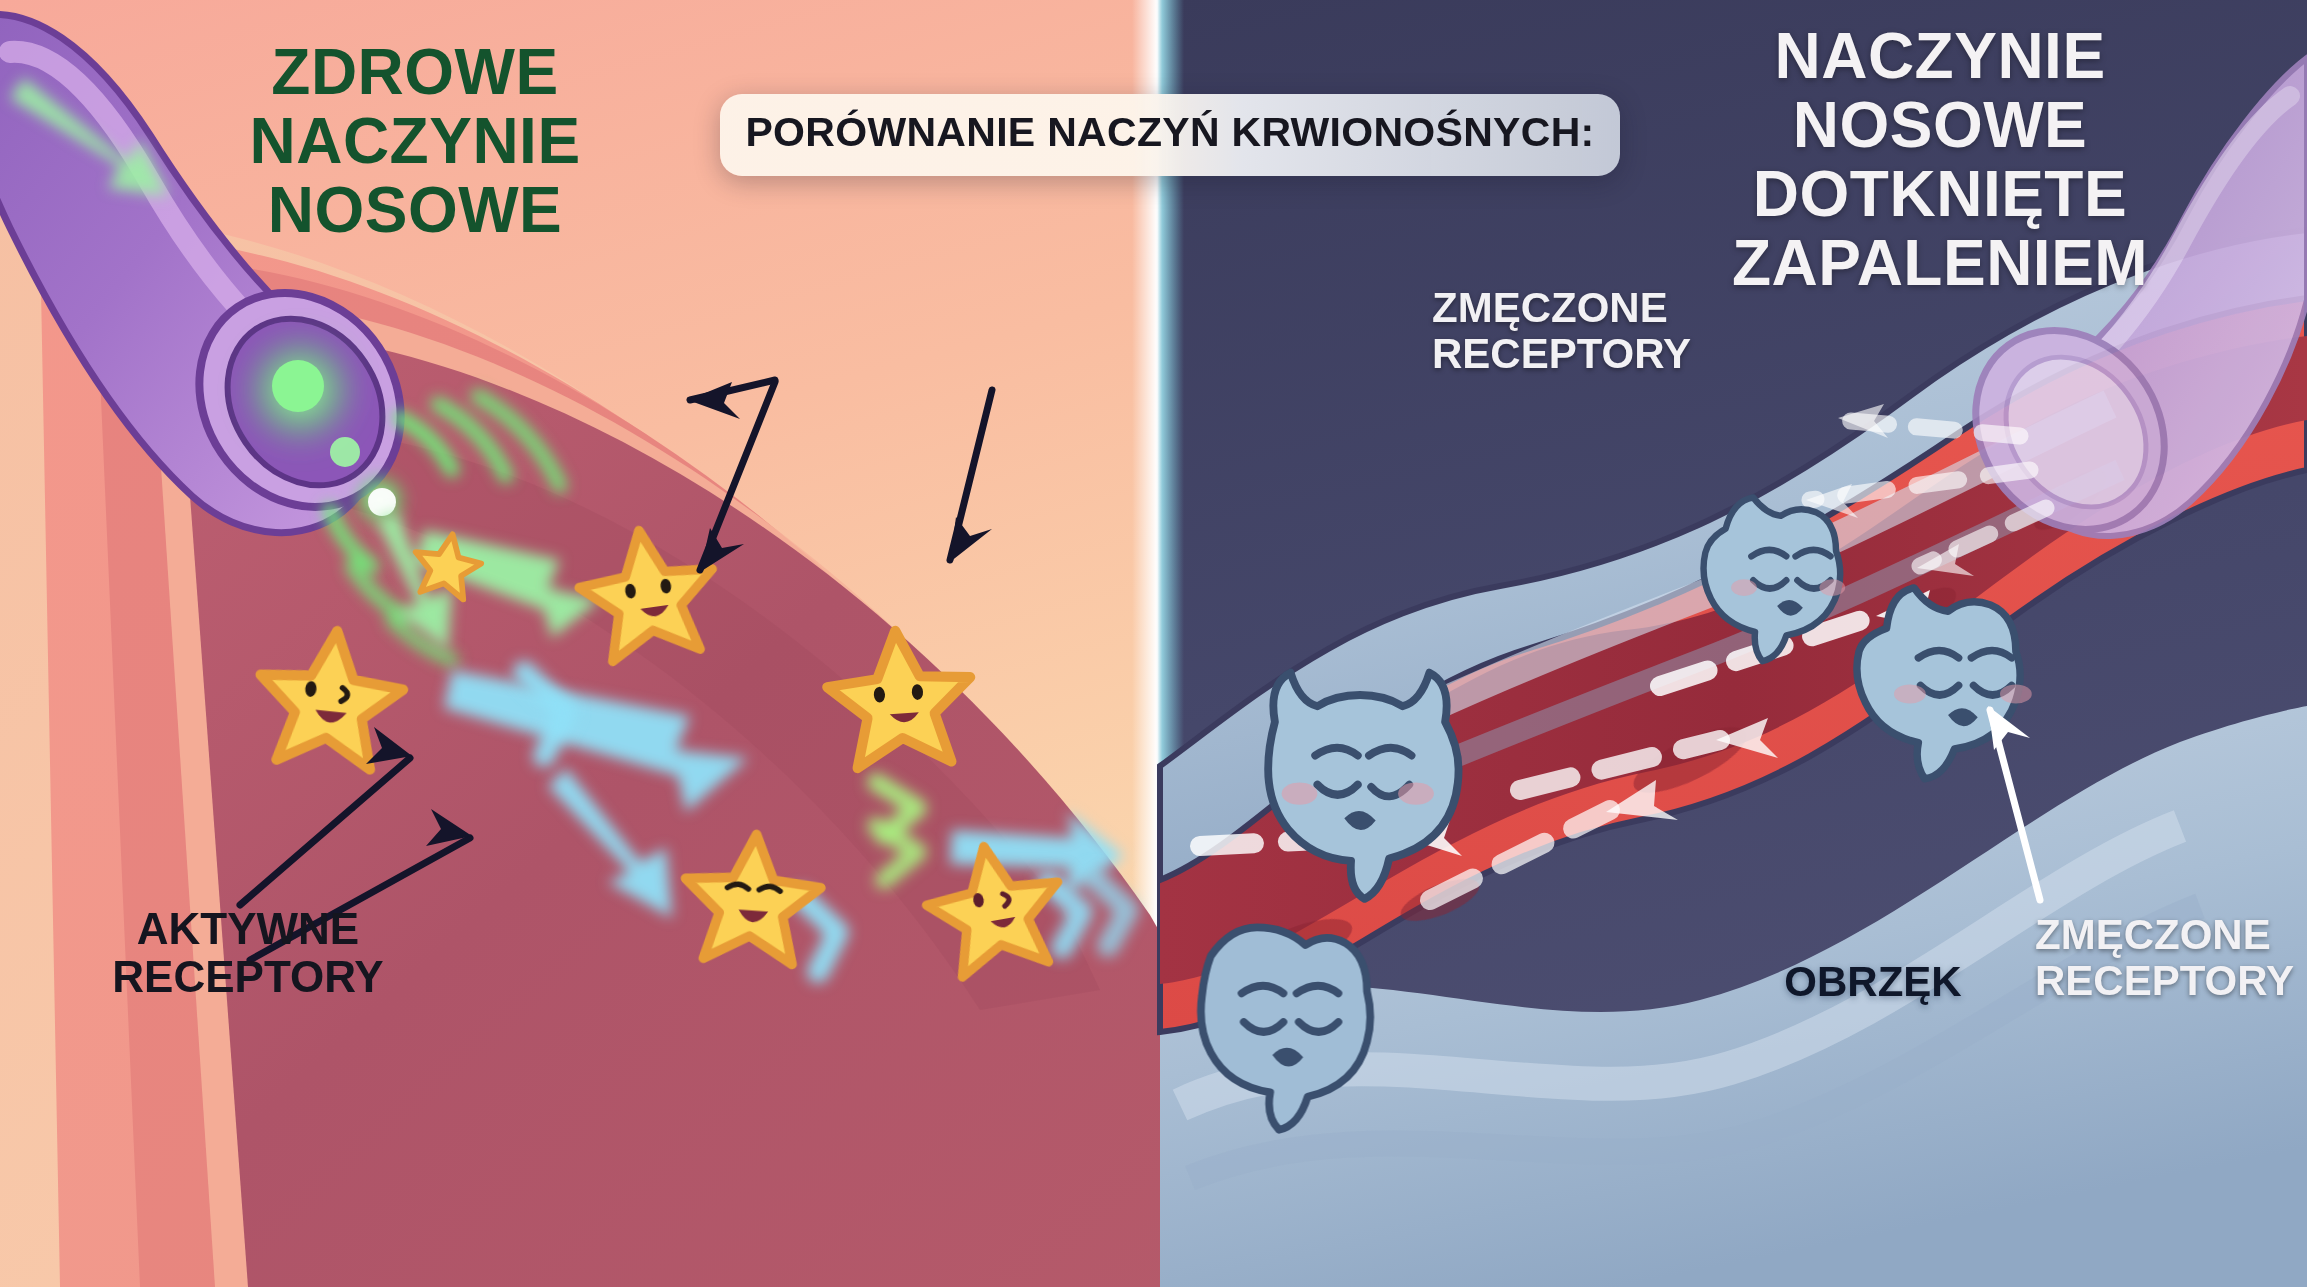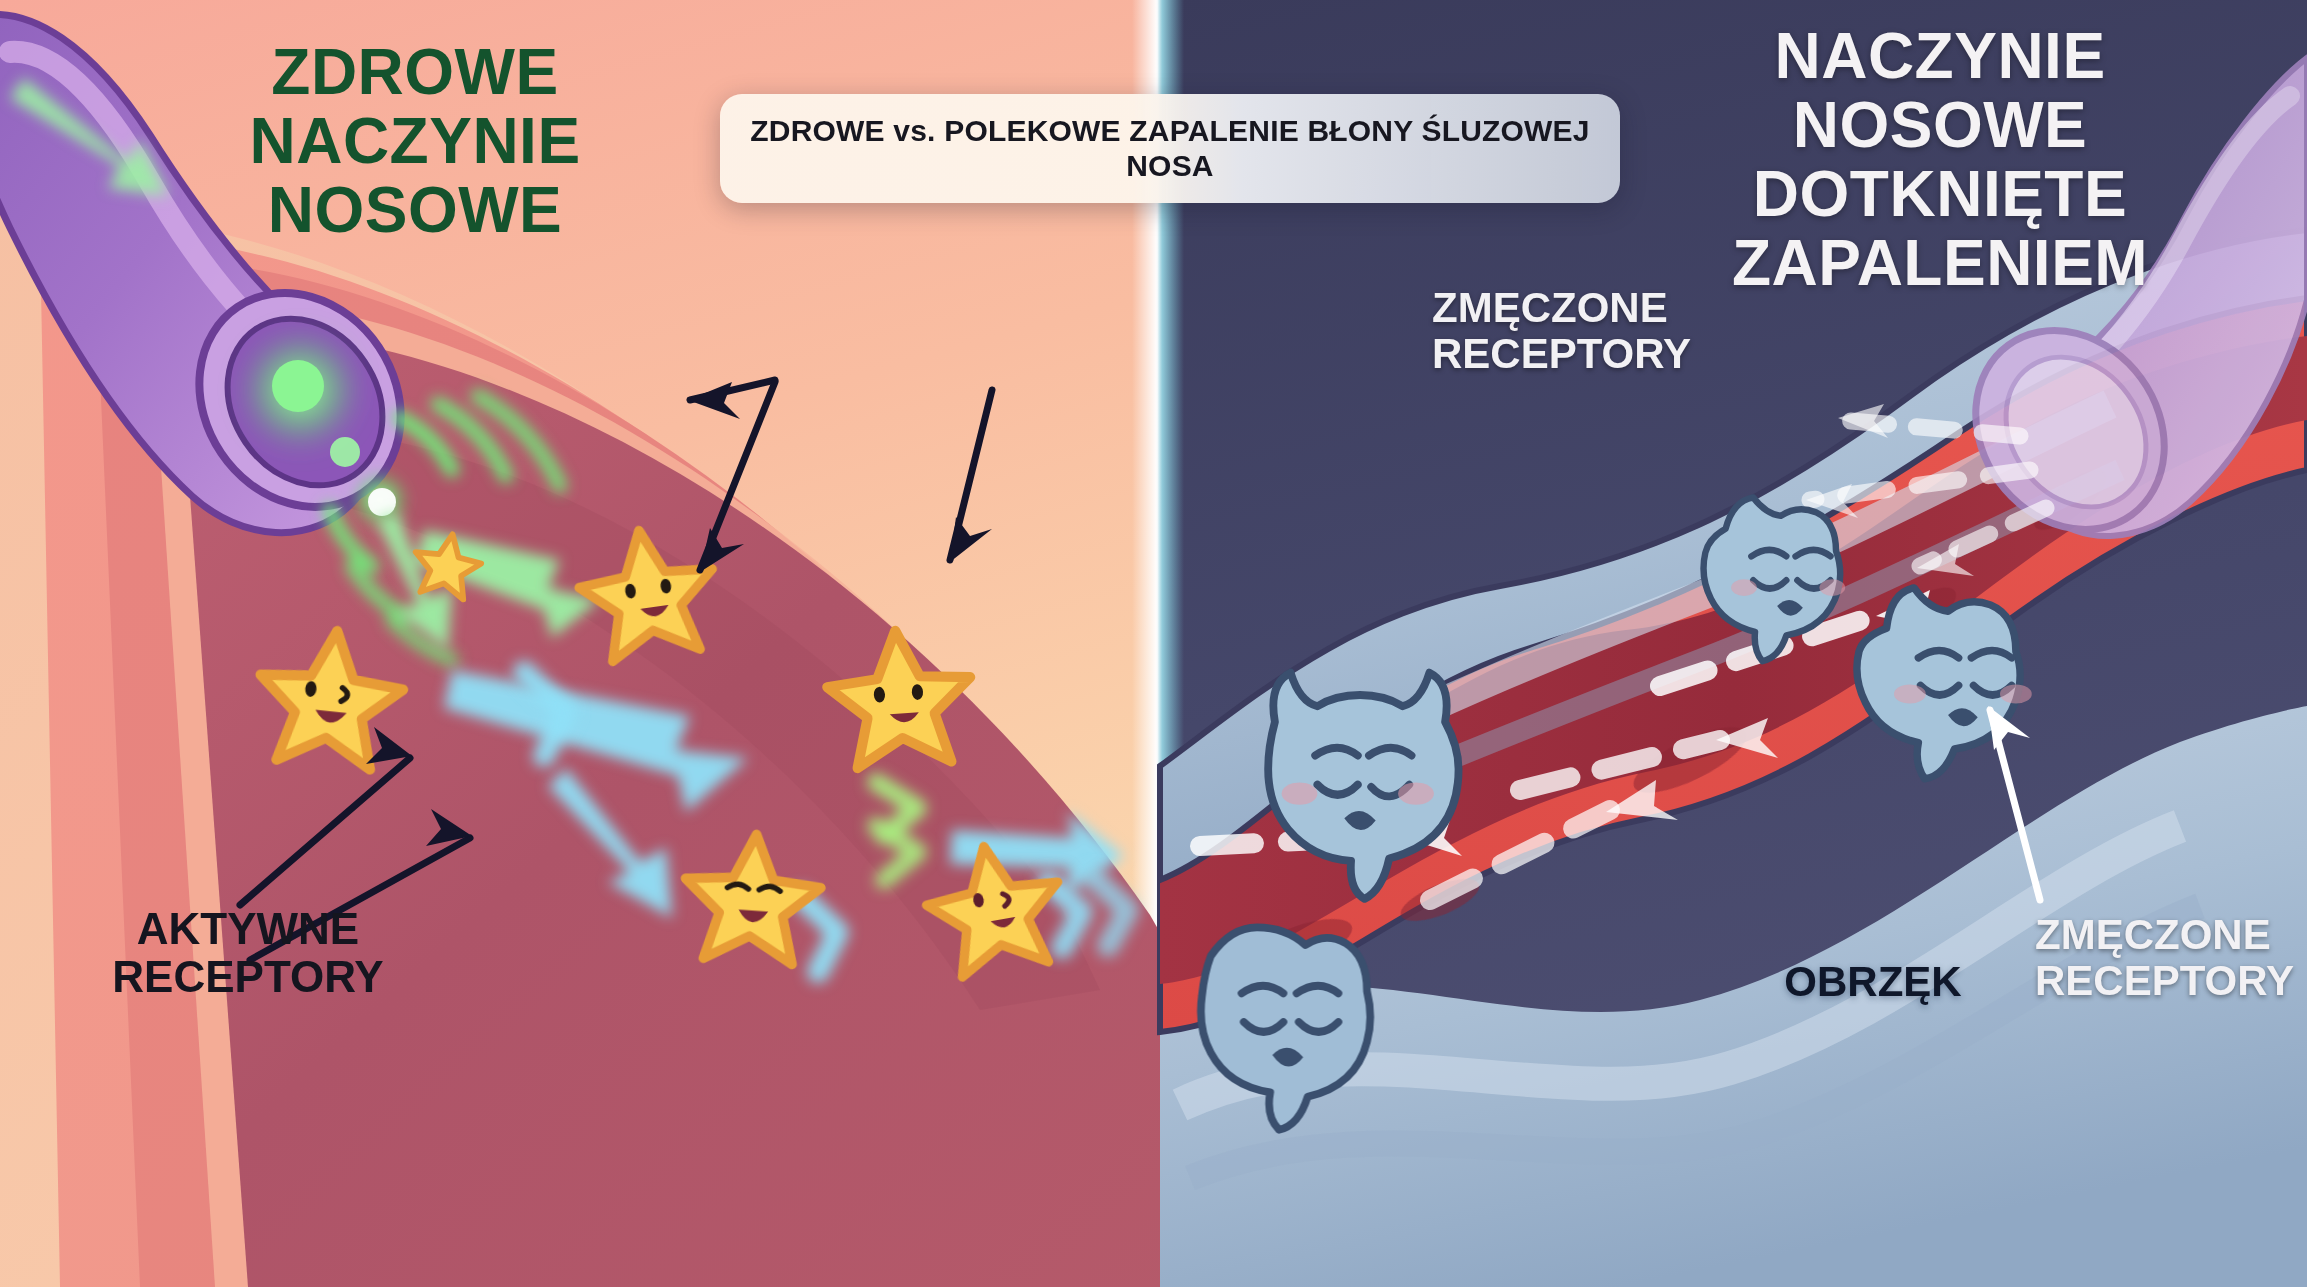--- a/index.html
+++ b/index.html
@@ -388,21 +388,21 @@
     </g>
   </svg>
 
   <div class="hdr" id="hdr-left">ZDROWE
 NACZYNIE NOSOWE</div>
 
   <div class="hdr" id="hdr-right">NACZYNIE NOSOWE
 DOTKNIĘTE ZAPALENIEM</div>
 
   <div id="title-card">
-    <div class="l2">ZDROWE vs. POLEKOWE ZAPALENIE BŁONY ŚLUZOWEJ NOSA</div>
+    <div class="l1">PORÓWNANIE NACZYŃ KRWIONOŚNYCH:</div>
   </div>
 
 
   <div class="anno" id="anno-aktywne">AKTYWNE
 RECEPTORY</div>
 
   <div class="anno" id="anno-zmecz-top">ZMĘCZONE
 RECEPTORY</div>
 
   <div class="anno" id="anno-zmecz-bot">ZMĘCZONE

